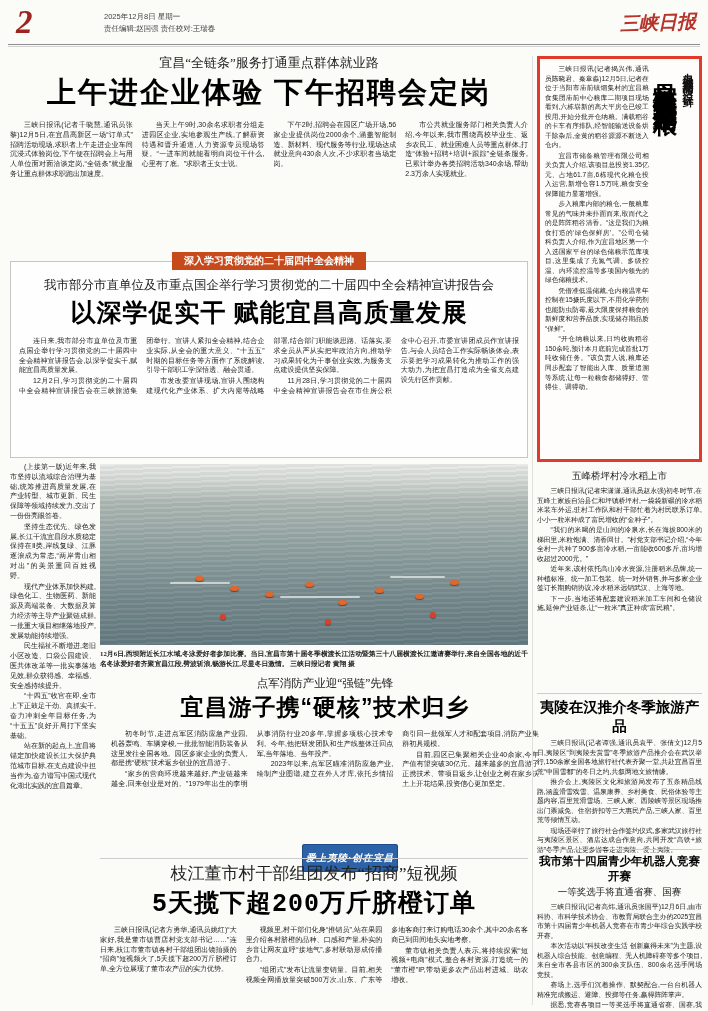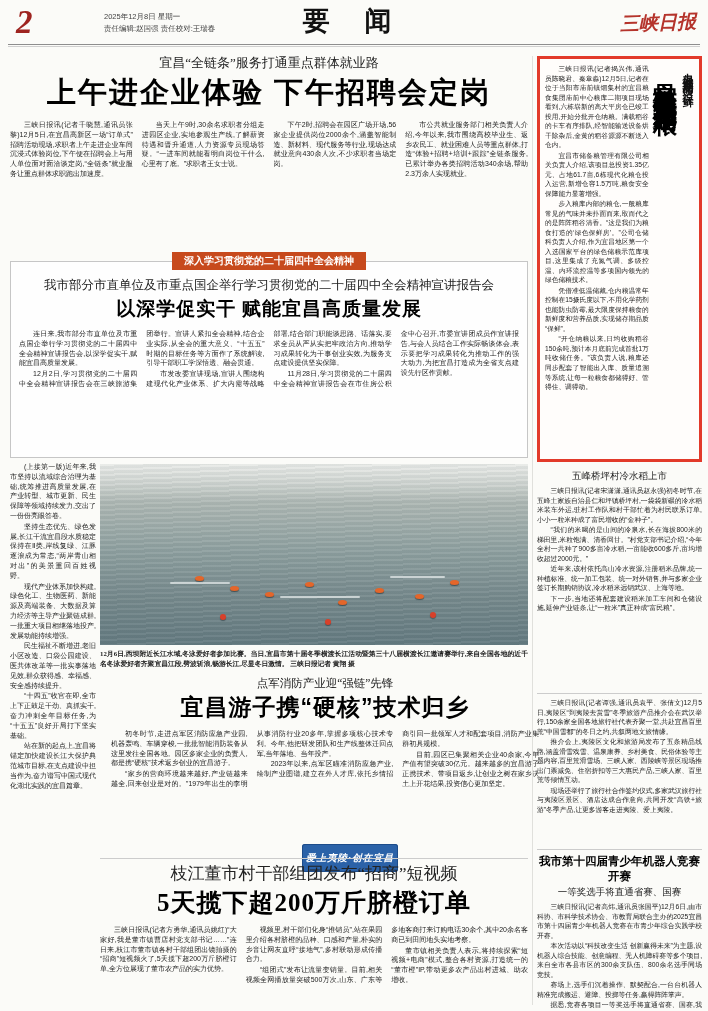--- a/index.html
+++ b/index.html
@@ -41,21 +41,21 @@
   #art-jobs .headline { font-size:29px; letter-spacing:2px; margin:1px 0 7px; }
   #art-jobs .body-text { height:130px; }
 
   
   #art-study { left:10px; top:261px; width:518px; height:197px;
                border:1px solid #c6c6c6; padding:13px 8px 6px; background:#fefefe; }
   .badge { position:absolute; left:50%; top:-10px; transform:translateX(-50%);
            background:#c74a1d; color:#fff; font-size:10px; font-weight:700;
            padding:2px 12px; white-space:nowrap; }
   #art-study .kicker { font-size:12.5px; margin-top:2px; }
-  #art-study .headline { font-size:19px; letter-spacing:1px; margin:2px 0 7px; }
+  #art-study .headline { font-size:25px; letter-spacing:1px; margin:2px 0 7px; }
   #art-study .body-text { height:104px; }
 
   
   #left-strip { left:10px; top:462px; width:86px; height:543px; }
   #left-strip .body-text { height:543px; }
 
   
   #photo { left:100px; top:464px; width:428px; height:181px; overflow:hidden;
            background:linear-gradient(180deg,#cfd3cd 0%,#aeb8b4 22%,#8fa0a0 48%,#76898c 74%,#647a80 100%); }
   #photo .mist { position:absolute; left:0; top:0; width:100%; height:38px;
@@ -84,21 +84,21 @@
                  border-radius:3px; color:#fff; display:flex; align-items:center;
                  justify-content:center; font-size:9.5px; font-weight:700;
                  font-style:italic; letter-spacing:1px; box-shadow:0 0 0 1px #1d4c8a inset; }
 
   .h-rule { background:#cccccc; height:1px; }
 
   
   #art-orange { left:100px; top:862px; width:428px; height:143px; }
   #art-orange .kicker { font-size:17px; }
   #art-orange .headline { font-size:25px; letter-spacing:1px; margin:1px 0 6px;
-                          font-family:Liberation Serif, serif; }
+                          font-family:Liberation Mono, monospace; }
   #art-orange .body-text { height:86px; }
 
   
   #v-rule { left:532px; top:56px; width:1px; height:949px; background:#e0e0dc; }
 
   #red-box { left:537px; top:56px; width:165px; height:406px;
              border:3px solid #e23a2a; background:#fffdfb; padding:5px 4px 5px 5px;
              display:flex; }
   #red-box .grain-body { flex:1 1 auto; font-size:6.7px; line-height:1.42;
              text-align:justify; color:#222; overflow:hidden; margin-right:3px; }
@@ -128,21 +128,20 @@
 </style>
 </head>
 <body>
 
 <div class="abs" id="header">
   <div class="abs page-num">2</div>
   <div class="abs date-block">
     <div>2025年12月8日 星期一</div>
     <div>责任编辑:赵国强 责任校对:王瑞春</div>
   </div>
-  <div class="abs section-title serif">要 闻</div>
   <div class="abs masthead">三峡日报</div>
 </div>
 <div class="abs header-rule"></div>
 
 <div class="abs" id="art-jobs">
   <div class="kicker serif">宜昌“全链条”服务打通重点群体就业路</div>
   <div class="headline">上午进企业体验 下午招聘会定岗</div>
   <div class="body-text col4">
       <p>三峡日报讯(记者千晓慧,通讯员张黎)12月5日,在宜昌高新区一场“订单式”招聘活动现场,求职者上午走进企业车间沉浸式体验岗位,下午便在招聘会上与用人单位面对面洽谈定岗,“全链条”就业服务让重点群体求职跑出加速度。</p>
       <p>当天上午9时,30余名求职者分组走进园区企业,实地参观生产线,了解薪资待遇和晋升通道,人力资源专员现场答疑。“一进车间就能看明白岗位干什么,心里有了底。”求职者王女士说。</p>
@@ -244,20 +243,21 @@
   <div class="body-text">
       <p>三峡日报讯(记者宋潇潇,通讯员赵永强)初冬时节,在五峰土家族自治县仁和坪镇桥坪村,一袋袋新碾的冷水稻米装车外运,驻村工作队和村干部忙着为村民联系订单,小小一粒米种成了富民增收的“金种子”。</p>
       <p>“我们的米喝的是山间的冷泉水,长在海拔800米的梯田里,米粒饱满、清香回甘。”村党支部书记介绍,“今年全村一共种了900多亩冷水稻,一亩能收600多斤,亩均增收超过2000元。”</p>
       <p>近年来,该村依托高山冷水资源,注册稻米品牌,统一种植标准、统一加工包装、统一对外销售,并与多家企业签订长期购销协议,冷水稻米远销武汉、上海等地。</p>
       <p>下一步,当地还将配套建设稻米加工车间和仓储设施,延伸产业链条,让“一粒米”真正种成“富民粮”。</p>
     </div>
 </div>
 <div class="abs h-rule" style="left:537px;top:693px;width:165px;"></div>
 
 <div class="abs r-art" id="art-yiling">
+  <div class="headline">夷陵在汉推介冬季旅游产品</div>
   <div class="body-text">
       <p>三峡日报讯(记者谭强,通讯员袁平、张倩文)12月5日,夷陵区“到夷陵去赏雪”冬季旅游产品推介会在武汉举行,150余家全国各地旅行社代表齐聚一堂,共赴宜昌百里荒“中国雪都”的冬日之约,共叙两地文旅情缘。</p>
       <p>推介会上,夷陵区文化和旅游局发布了五条精品线路,涵盖滑雪戏雪、温泉康养、乡村美食、民俗体验等主题内容,百里荒滑雪场、三峡人家、西陵峡等景区现场推出门票减免、住宿折扣等三大惠民产品,三峡人家、百里荒等倾情互动。</p>
       <p>现场还举行了旅行社合作签约仪式,多家武汉旅行社与夷陵区景区、酒店达成合作意向,共同开发“高铁+旅游”冬季产品,让更多游客走进夷陵、爱上夷陵。</p>
     </div>
 </div>
 <div class="abs h-rule" style="left:537px;top:849px;width:165px;"></div>
 
 <div class="abs r-art" id="art-robot">
   <div class="headline">我市第十四届青少年机器人竞赛开赛</div>

